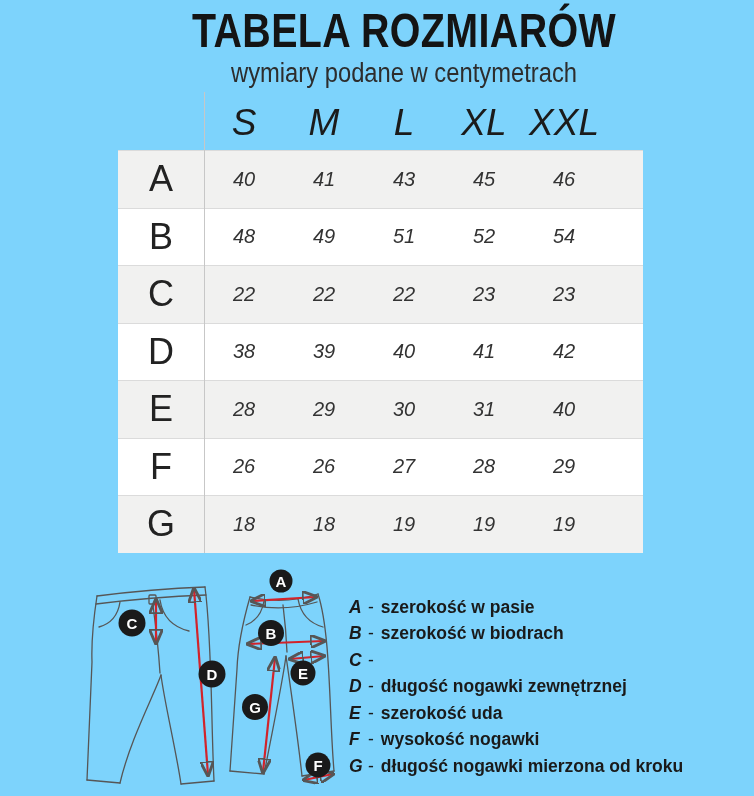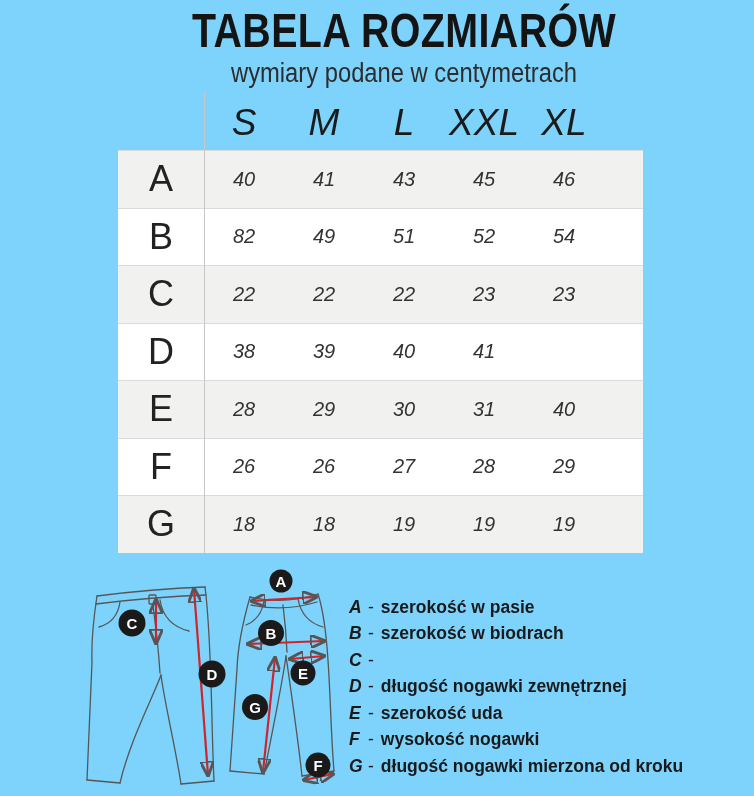--- a/index.html
+++ b/index.html
@@ -61,55 +61,56 @@
     <div class="subtitle">wymiary podane w centymetrach</div>
   </div>
 
   <div class="vline"></div>
 
   <div class="thead">
     <div class="spacer"></div>
     <div class="hcell">S</div>
     <div class="hcell">M</div>
     <div class="hcell">L</div>
+    <div class="hcell">XL</div>
     <div class="hcell">XXL</div>
-    <div class="hcell">XL</div>
   </div>
 
   <div class="tbody">
     <div class="trow odd">
       <div class="lcell">A</div>
       <div class="vcell">40</div>
       <div class="vcell">41</div>
       <div class="vcell">43</div>
       <div class="vcell">45</div>
       <div class="vcell">46</div>
     </div>
     <div class="trow">
       <div class="lcell">B</div>
-      <div class="vcell">82</div>
+      <div class="vcell">48</div>
       <div class="vcell">49</div>
       <div class="vcell">51</div>
       <div class="vcell">52</div>
       <div class="vcell">54</div>
     </div>
     <div class="trow odd">
       <div class="lcell">C</div>
       <div class="vcell">22</div>
       <div class="vcell">22</div>
       <div class="vcell">22</div>
       <div class="vcell">23</div>
       <div class="vcell">23</div>
     </div>
     <div class="trow">
       <div class="lcell">D</div>
       <div class="vcell">38</div>
       <div class="vcell">39</div>
       <div class="vcell">40</div>
       <div class="vcell">41</div>
+      <div class="vcell">42</div>
     </div>
     <div class="trow odd">
       <div class="lcell">E</div>
       <div class="vcell">28</div>
       <div class="vcell">29</div>
       <div class="vcell">30</div>
       <div class="vcell">31</div>
       <div class="vcell">40</div>
     </div>
     <div class="trow">

